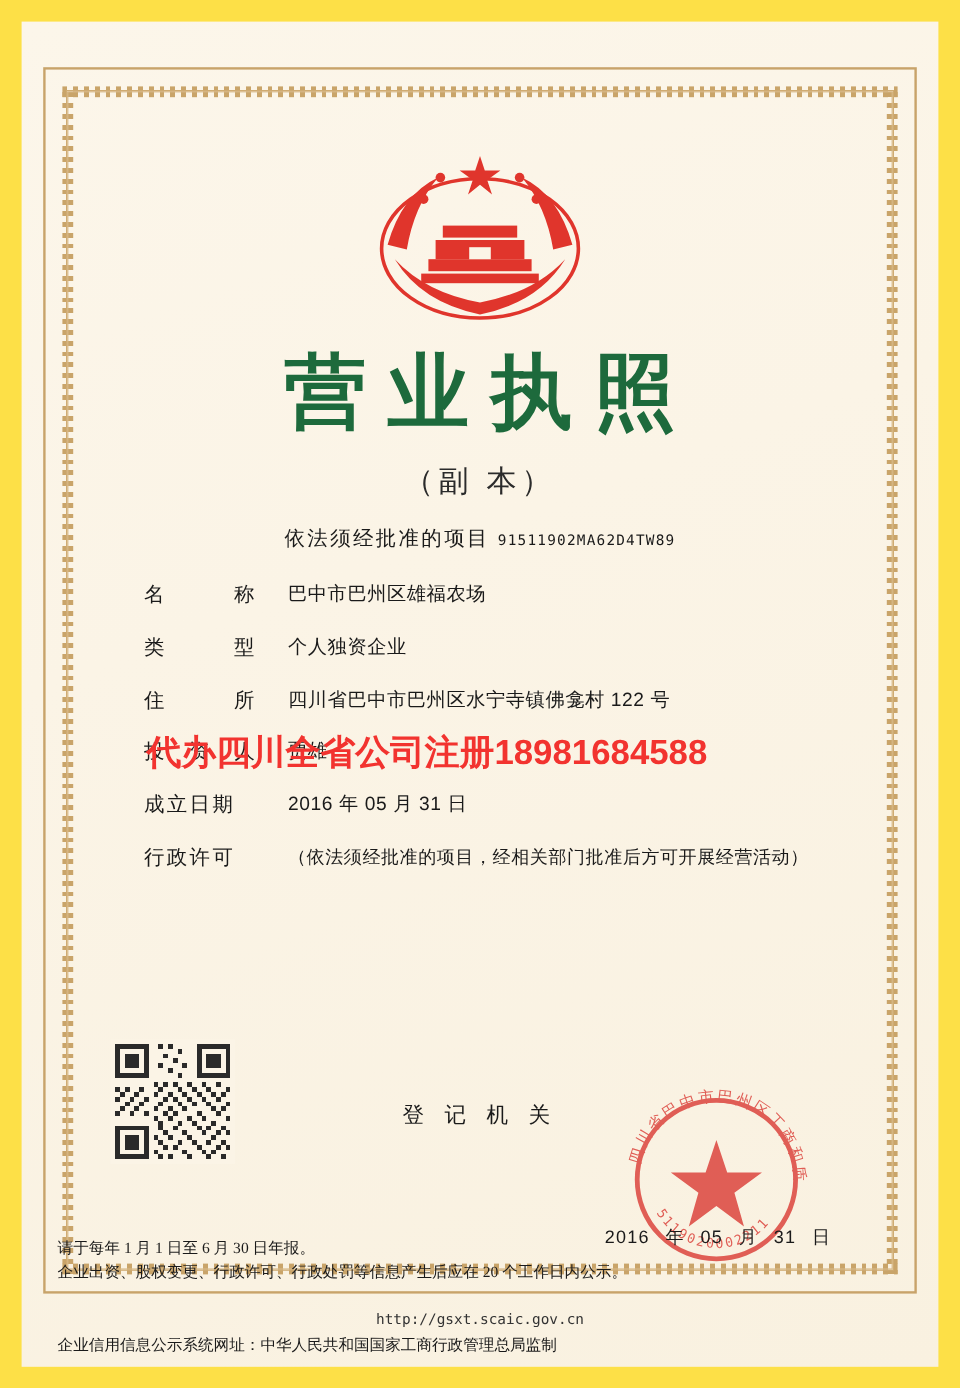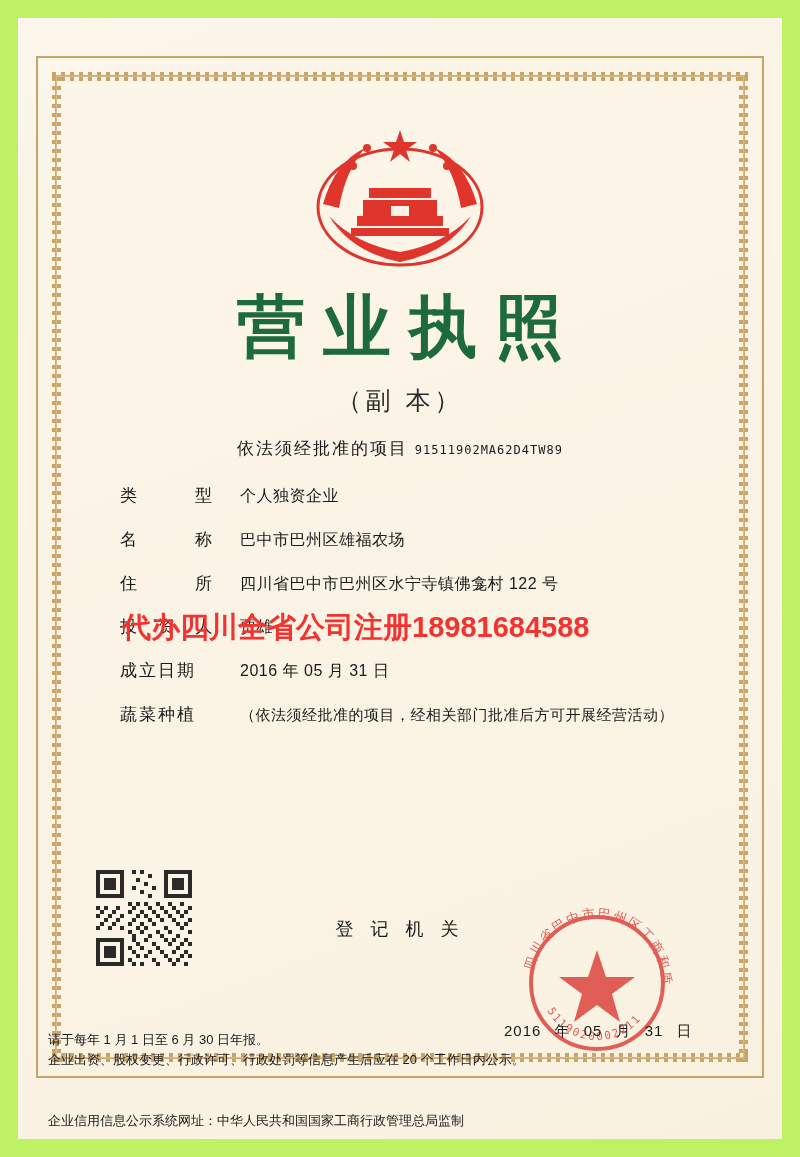--- a/index.html
+++ b/index.html
@@ -10,21 +10,21 @@
     width: 800px;
     height: 1157px;
     background: #ffffff;
     font-family: "Liberation Sans", sans-serif;
     overflow: hidden;
   }
   .license {
     position: relative;
     width: 800px;
     height: 1157px;
-    background: #bef264;
+    background: #fde047;
     box-sizing: border-box;
   }
   
   .paper {
     position: absolute;
     left: 18px;
     top: 18px;
     right: 18px;
     bottom: 18px;
     background: linear-gradient(160deg, #fcf6ea 0%, #fbf4e6 40%, #f9f1e0 100%);
@@ -202,20 +202,21 @@
   .issue-date span { margin: 0 4px; }
 
   .notice {
     position: absolute;
     left: 48px;
     top: 1030px;
     width: 520px;
     font-size: 13px;
     line-height: 1.5;
     color: #1a1a1a;
+    font-family: Liberation Serif, serif;
   }
 
   .url-line {
     position: absolute;
     left: 0;
     top: 1092px;
     width: 100%;
     text-align: center;
     font-family: "DejaVu Sans Mono", monospace;
     font-size: 12px;
@@ -272,41 +273,41 @@
   <div class="title">营业执照</div>
   <div class="subtitle">（副 本）</div>
 
   <div class="credit-code">
     <span>依法须经批准的项目</span>
     <span class="num">91511902MA62D4TW89</span>
   </div>
 
   <div class="fields">
     <div class="row">
+      <div class="label">名　　称</div>
+      <div class="value">巴中市巴州区雄福农场</div>
+    </div>
+    <div class="row">
       <div class="label">类　　型</div>
       <div class="value">个人独资企业</div>
     </div>
     <div class="row">
-      <div class="label">名　　称</div>
-      <div class="value">巴中市巴州区雄福农场</div>
-    </div>
-    <div class="row">
       <div class="label">住　　所</div>
       <div class="value">四川省巴中市巴州区水宁寺镇佛龛村 122 号</div>
     </div>
     <div class="row">
       <div class="label">投 资 人</div>
       <div class="value">贾雄</div>
     </div>
     <div class="row">
       <div class="label tight">成立日期</div>
       <div class="value">2016 年 05 月 31 日</div>
     </div>
     <div class="row">
-      <div class="label tight">蔬菜种植</div>
+      <div class="label tight">行政许可</div>
       <div class="value">
         <span class="sub">（依法须经批准的项目，经相关部门批准后方可开展经营活动）</span>
       </div>
     </div>
   </div>
 
   <div class="watermark">代办四川全省公司注册18981684588</div>
 
   <div class="qr">
     <svg viewBox="0 0 26 26" width="104" height="104" shape-rendering="crispEdges" aria-hidden="true">
@@ -453,18 +454,19 @@
     <span>月</span>
     <span>31</span>
     <span>日</span>
   </div>
 
   <div class="notice">
     <div>请于每年 1 月 1 日至 6 月 30 日年报。</div>
     <div>企业出资、股权变更、行政许可、行政处罚等信息产生后应在 20 个工作日内公示。</div>
   </div>
 
+  <div class="url-line">http://gsxt.scaic.gov.cn</div>
 
   <div class="footer">
     <div>企业信用信息公示系统网址：</div>
     <div>中华人民共和国国家工商行政管理总局监制</div>
   </div>
 </div>
 
 </body></html>

